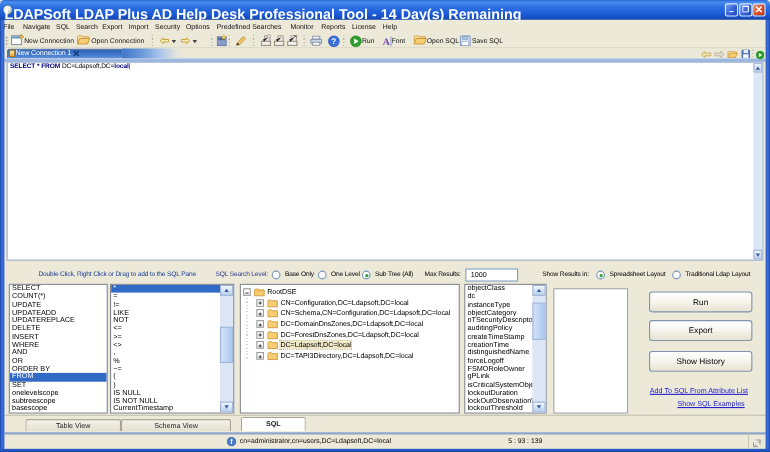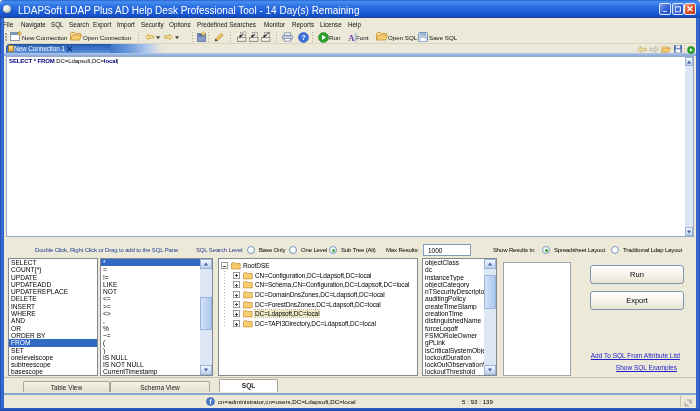--- a/index.html
+++ b/index.html
@@ -10,21 +10,21 @@
 
 #frameL { left:0; top:16px; width:4px; bottom:0; background:linear-gradient(to right,#1846aa,#3f70da 45%,#2a5cc8); z-index:50; }
 #frameR { right:0; top:16px; width:4px; bottom:0; background:linear-gradient(to left,#1846aa,#3f70da 45%,#2a5cc8); z-index:50; }
 #frameB { left:0; bottom:0; height:3px; right:0; background:linear-gradient(to bottom,#2e60cc,#1846aa); z-index:50; }
 
 #titlebar { left:0; top:0; width:700px; height:18px; z-index:60; border-radius:4px 4px 0 0;
   background:linear-gradient(to bottom,#2a63d0 0%,#478ef0 10%,#2e70e2 35%,#1c5cd8 70%,#164ec0 90%,#1443a4 100%); }
 #title-ico { left:3px; top:5px; width:8px; height:8px; border-radius:50%;
   background:radial-gradient(circle at 38% 32%, #ffffff 0%, #dde6da 40%, #a8b8a2 75%, #708068 100%);
   box-shadow:0 0 1px #123; }
-#title-txt { left:18px; top:5px; color:#fff; font-size:10px; font-weight:normal; white-space:nowrap; }
+#title-txt { left:4px; top:5px; color:#fff; font-size:13px; font-weight:bold; white-space:nowrap; }
 .wbtn { top:3px; width:12px; height:12px; border-radius:2px; border:1px solid #dce8fc; font-size:8px; color:#fff; text-align:center; line-height:9px; font-weight:bold; }
 #btn-min { left:659px; background:linear-gradient(135deg,#7aa0ee 0%,#3a66dc 50%,#1c44b8 100%); }
 #btn-max { left:672px; background:linear-gradient(135deg,#7aa0ee 0%,#3a66dc 50%,#1c44b8 100%); }
 #btn-cls { left:684px; background:linear-gradient(135deg,#f2a080 0%,#e0562f 45%,#c23408 100%); }
 
 #menubar { left:4px; top:18px; right:4px; height:12px; background:#ECE9D8; }
 .m { position:absolute; top:21px; font-size:6.3px; color:#111; white-space:nowrap; z-index:5; }
 #toolbar { left:4px; top:30px; right:4px; height:14px; background:#ECE9D8; border-bottom:1px solid #d8d4c4; }
 .t { position:absolute; top:34px; font-size:6.2px; color:#111; white-space:nowrap; z-index:5; }
 .ticon { position:absolute; z-index:5; }
@@ -239,20 +239,21 @@
     <div class="row">lockoutThreshold</div>
     <div class="vscroll">
         <div class="sup"></div>
         <div class="thumb" style="top:16px;height:34px"></div>
         <div class="sdn"></div>
       </div>
   </div>
   <div class="panel" id="blank"></div>
   <div class="xpbtn" style="top:265px">Run</div>
   <div class="xpbtn" style="top:291px">Export</div>
+  <div class="xpbtn" style="top:319px">Show History</div>
   <div class="link" style="top:352px;right:20px">Add To SQL From Attribute List</div>
   <div class="link" style="top:364px;right:23px">Show SQL Examples</div>
 
   <div class="abs" id="btabs"></div>
   <div class="btab" style="left:23px;top:381px;width:87px;height:11px;border:1px solid #a8a498;border-bottom:none;border-top-left-radius:2px;border-top-right-radius:2px;background:linear-gradient(#f4f2e8,#e4e0d0);line-height:11px">Table View</div>
   <div class="btab" style="left:110px;top:381px;width:100px;height:11px;border:1px solid #a8a498;border-bottom:none;border-top-left-radius:2px;border-top-right-radius:2px;background:linear-gradient(#f4f2e8,#e4e0d0);line-height:11px">Schema View</div>
   <div class="btab" style="left:219px;top:379px;width:59px;height:13px;border:1px solid #a8a498;border-bottom:none;border-top-left-radius:2px;border-top-right-radius:2px;background:#fff;line-height:12px;font-weight:bold">SQL</div>
 
   <div class="abs" id="status"></div>
   <div class="st" style="left:218px;top:398px">cn=administrator,cn=users,DC=Ldapsoft,DC=local</div>

